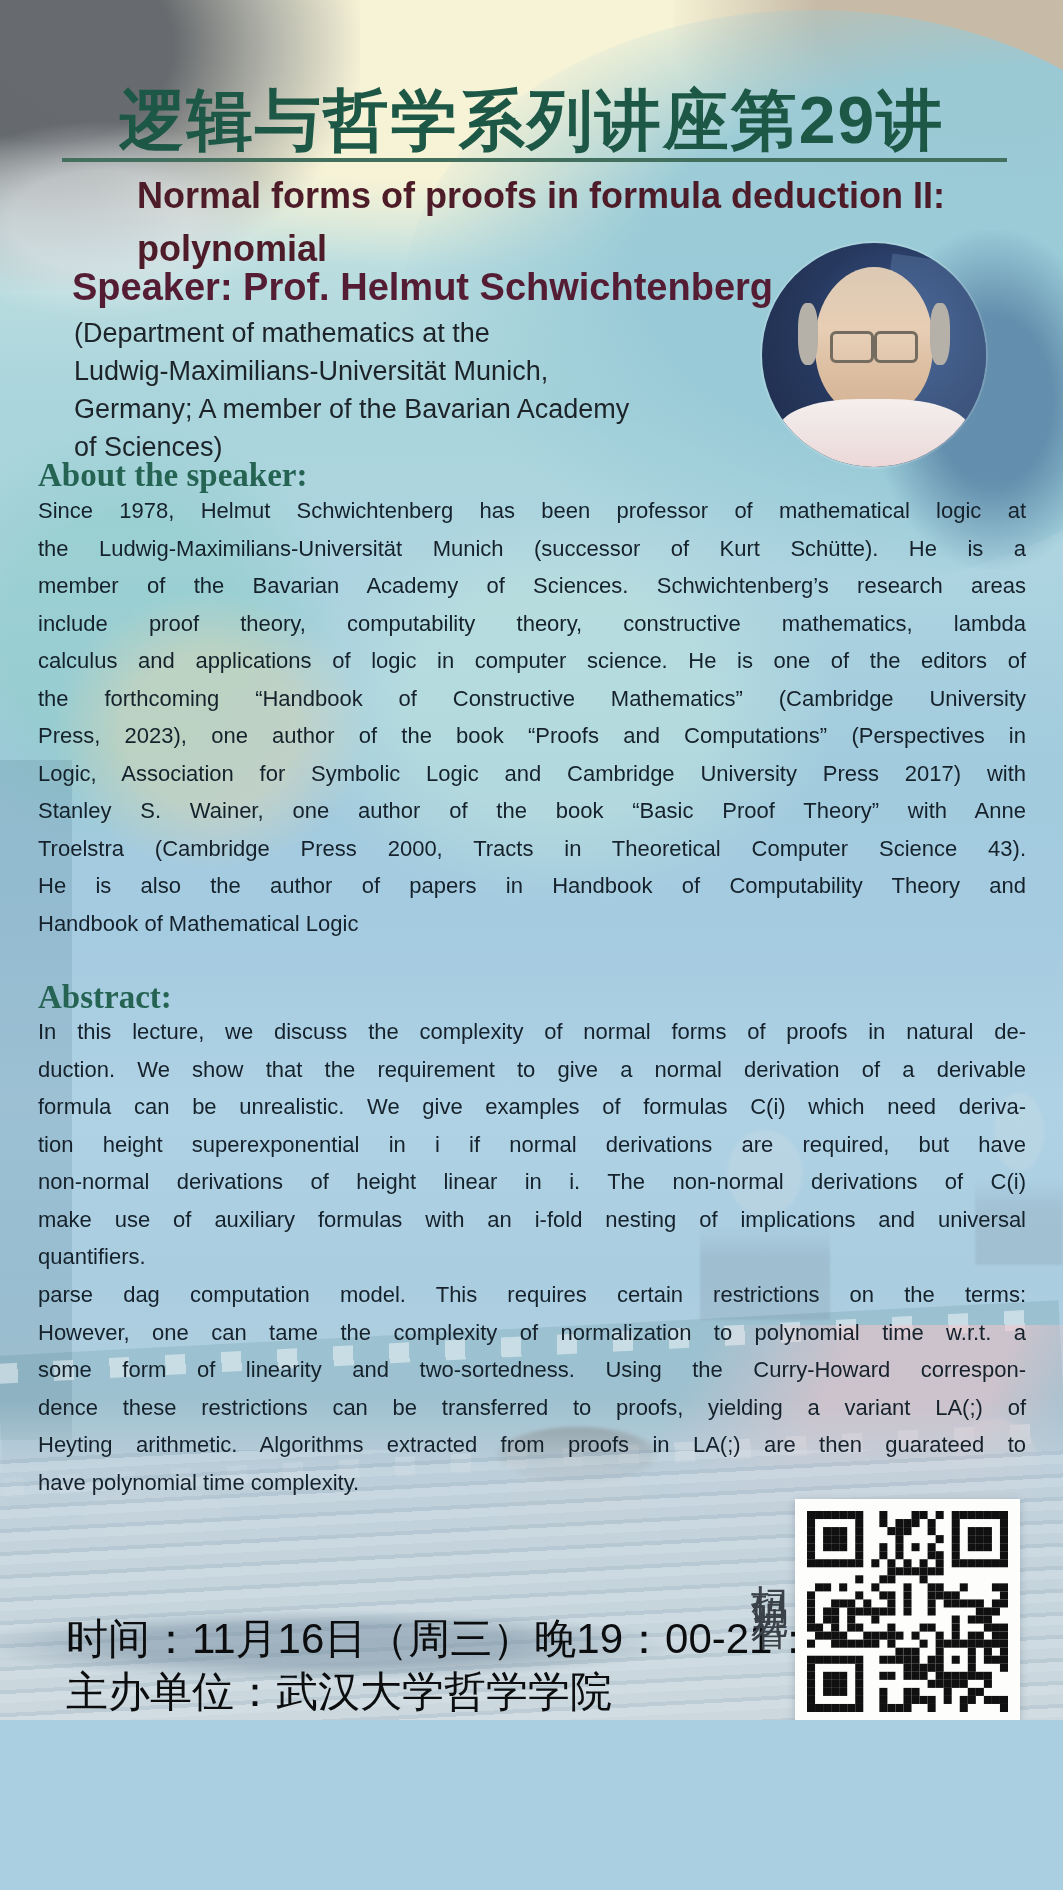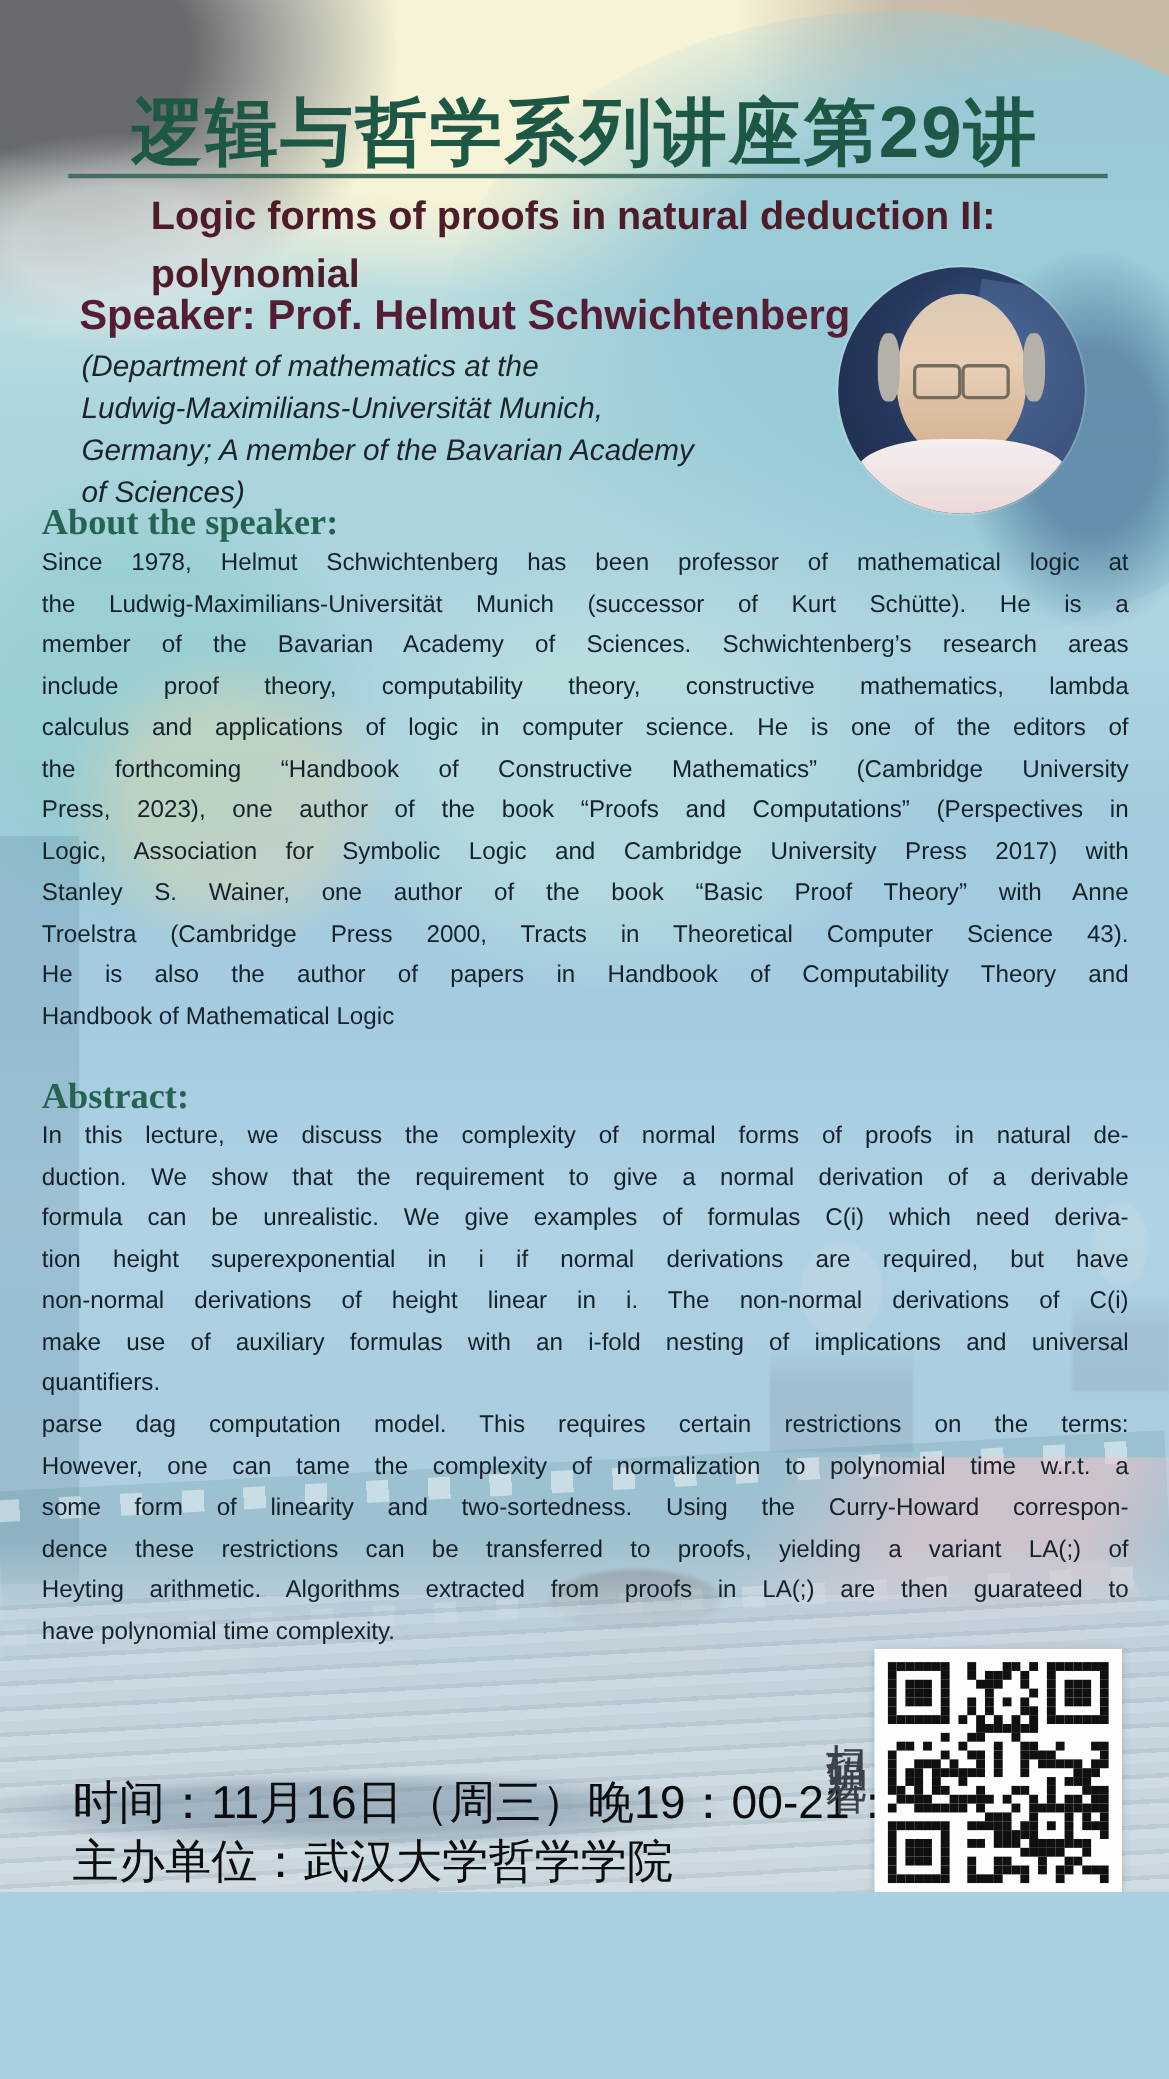--- a/index.html
+++ b/index.html
@@ -86,21 +86,21 @@
     background:radial-gradient(ellipse,rgba(108,133,153,.45) 0 40%,transparent 72%);}
 
   
   .series-title{left:0;right:0;top:76px;margin:0;text-align:center;
     font-size:66px;font-weight:bold;letter-spacing:2px;color:#1d5847;}
   .rule{left:62px;width:945px;top:158px;height:4px;background:#43705e;}
   .talk-title{left:137px;top:169px;width:880px;font-size:36px;font-weight:bold;color:#4e1b28;}
   .talk-title .tline{line-height:53px;}
   .speaker{left:72px;top:266px;font-size:38px;font-weight:bold;color:#551d33;}
   .affiliation{left:74px;top:314px;width:600px;font-size:27px;color:#1c2329;}
-  .affiliation .tline{line-height:38px;font-style:italic;}
+  .affiliation .tline{line-height:38px;}
 
   
   .avatar{left:762px;top:243px;width:224px;height:224px;border-radius:50%;overflow:hidden;
     background:radial-gradient(circle at 62% 40%,#3c5d94 0%,#27395f 48%,#1d2a47 100%);
     box-shadow:0 0 0 2px rgba(255,255,255,.15);}
   .av-light{position:absolute;right:-14px;top:18px;width:120px;height:170px;background:rgba(86,116,160,.5);transform:rotate(8deg);}
   .av-head{position:absolute;left:50%;top:24px;transform:translateX(-50%);width:118px;height:150px;
     border-radius:50% 50% 46% 46%;
     background:linear-gradient(180deg,#dcc9b4 0,#e7ceb5 40%,#dcbe a0 70%,#d4b194 100%);
     background:linear-gradient(180deg,#dcc9b4 0,#e7ceb5 40%,#dcbea0 70%,#d4b194 100%);}
@@ -163,21 +163,21 @@
   <div class="abs portrait p-turing"></div>
   <div class="abs portrait p-beard"></div>
   <div class="abs bg-pink"></div>
   <div class="abs bg-water"></div>
   <div class="abs bg-waves"></div>
   <div class="abs bg-wave-dark"></div>
 
   <h1 class="abs series-title">逻辑与哲学系列讲座第29讲</h1>
   <div class="abs rule"></div>
   <div class="abs talk-title">
-      <div class="tline">Logic forms of proofs in natural deduction II:</div>
+      <div class="tline">Normal forms of proofs in formula deduction II:</div>
       <div class="tline last">polynomial</div>
     </div>
 
   <div class="abs speaker">Speaker: Prof. Helmut Schwichtenberg</div>
   <div class="abs affiliation">
       <div class="tline">(Department of mathematics at the</div>
       <div class="tline">Ludwig-Maximilians-Universität Munich,</div>
       <div class="tline">Germany; A member of the Bavarian Academy</div>
       <div class="tline last">of Sciences)</div>
     </div>

